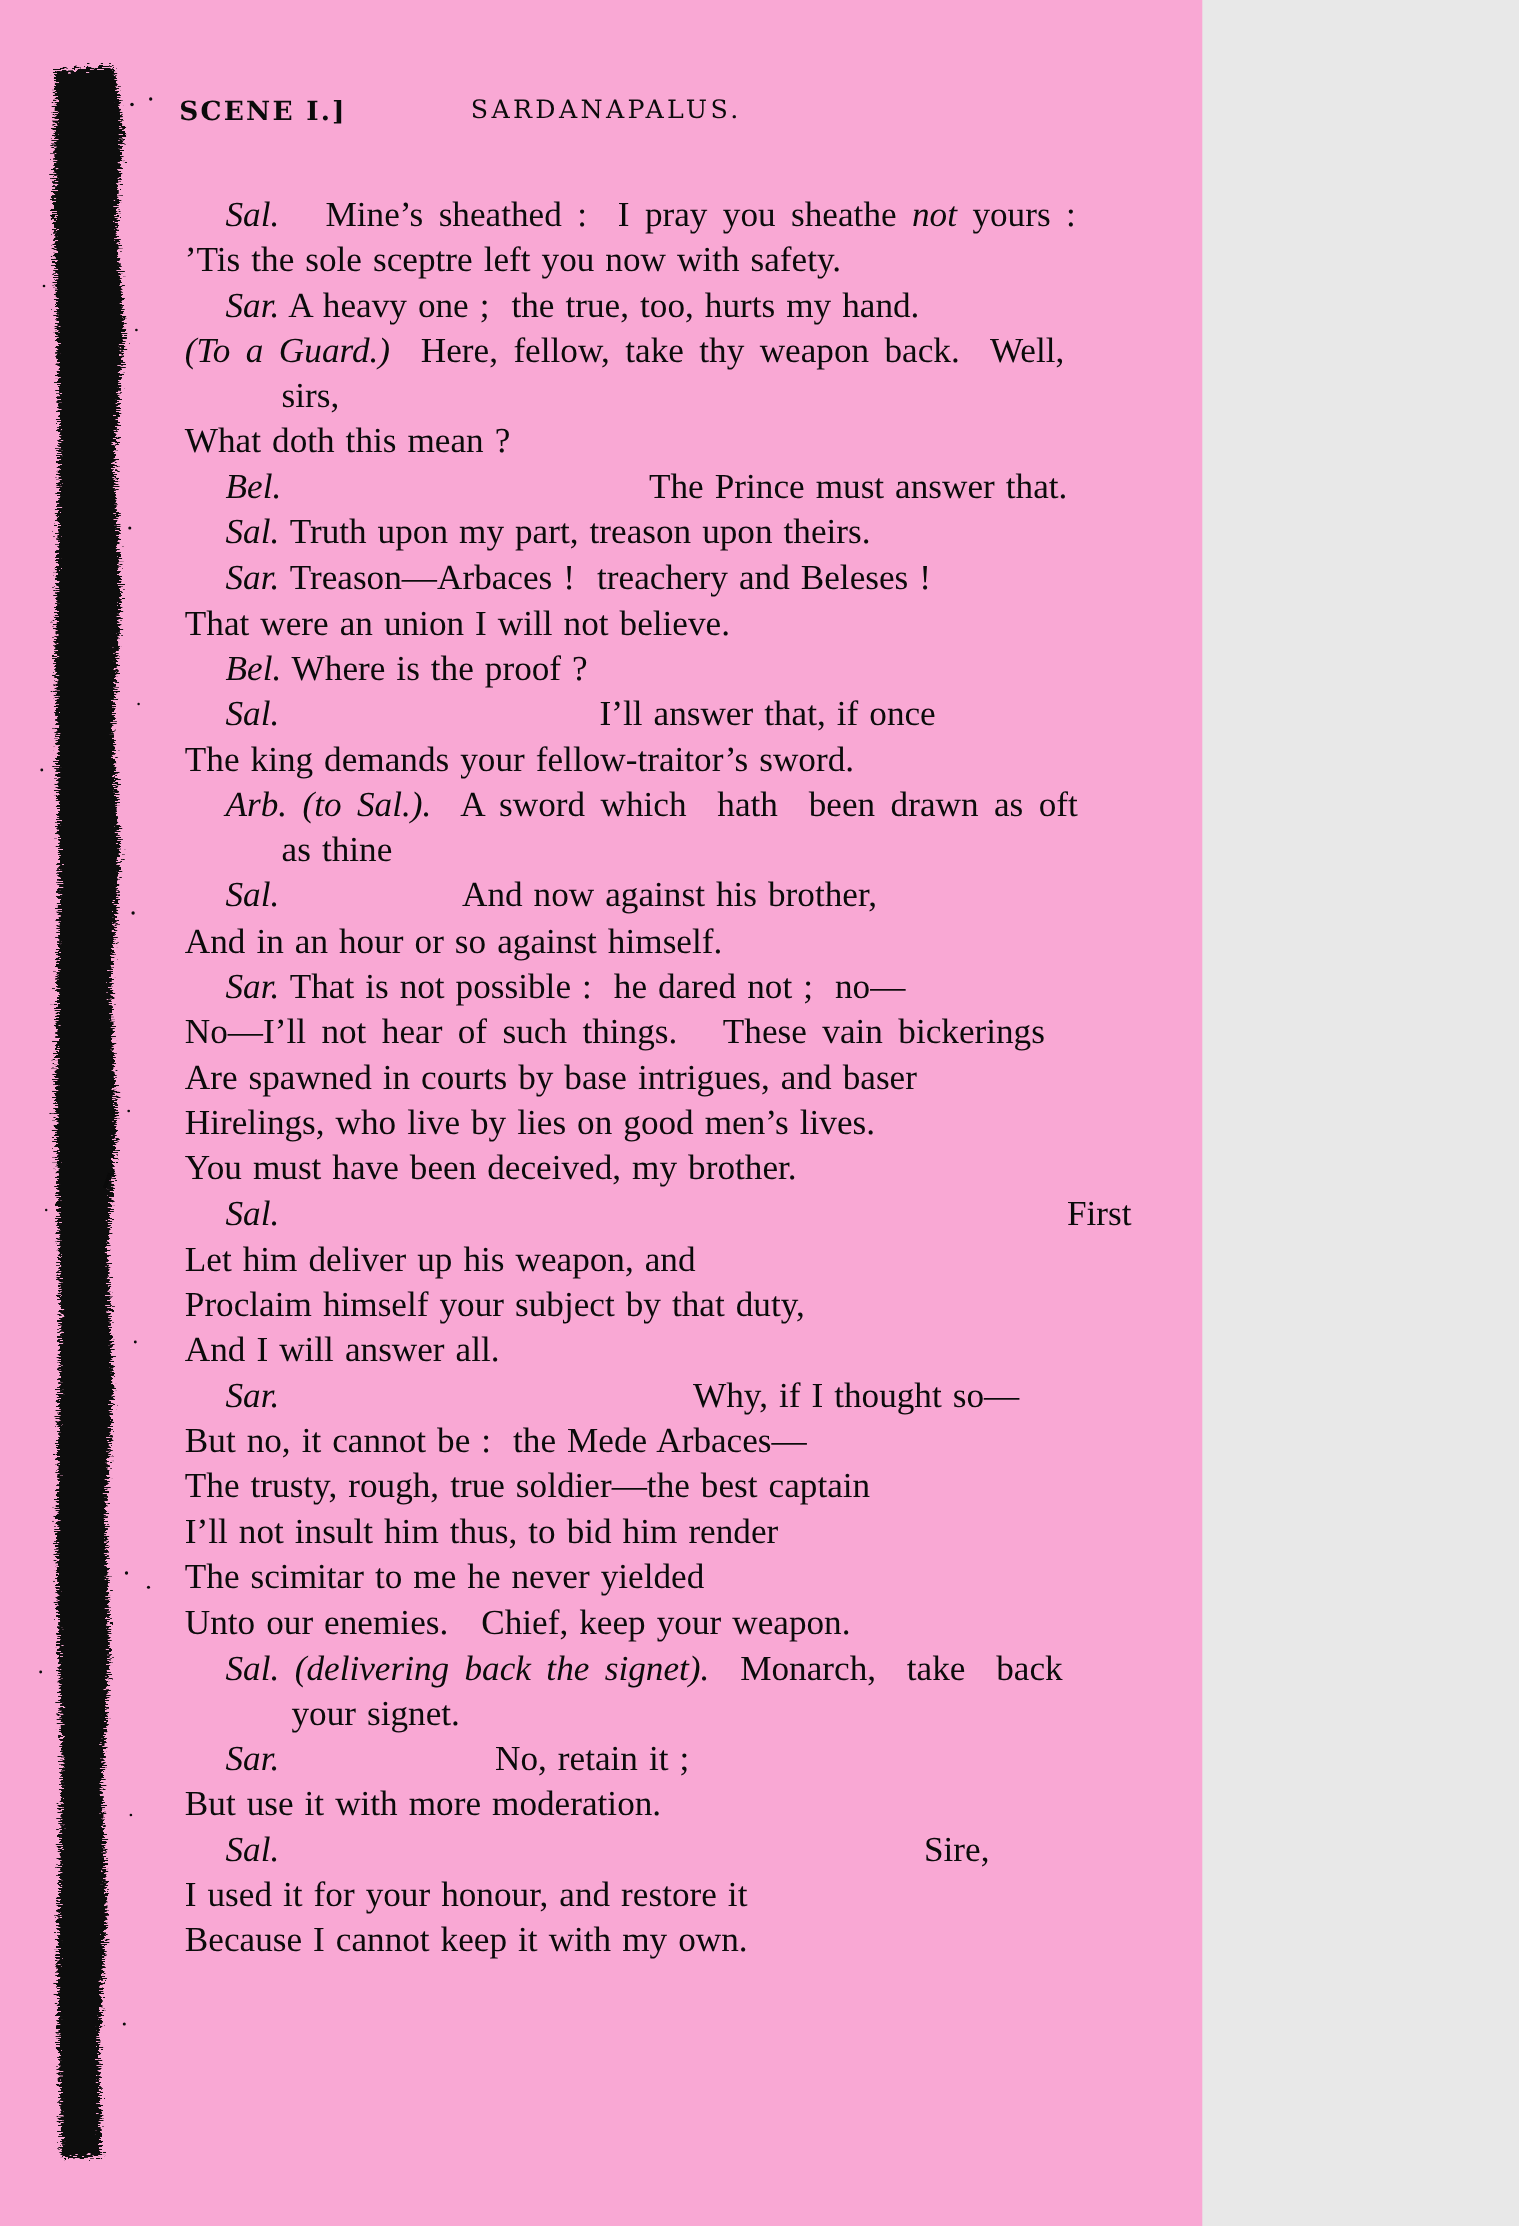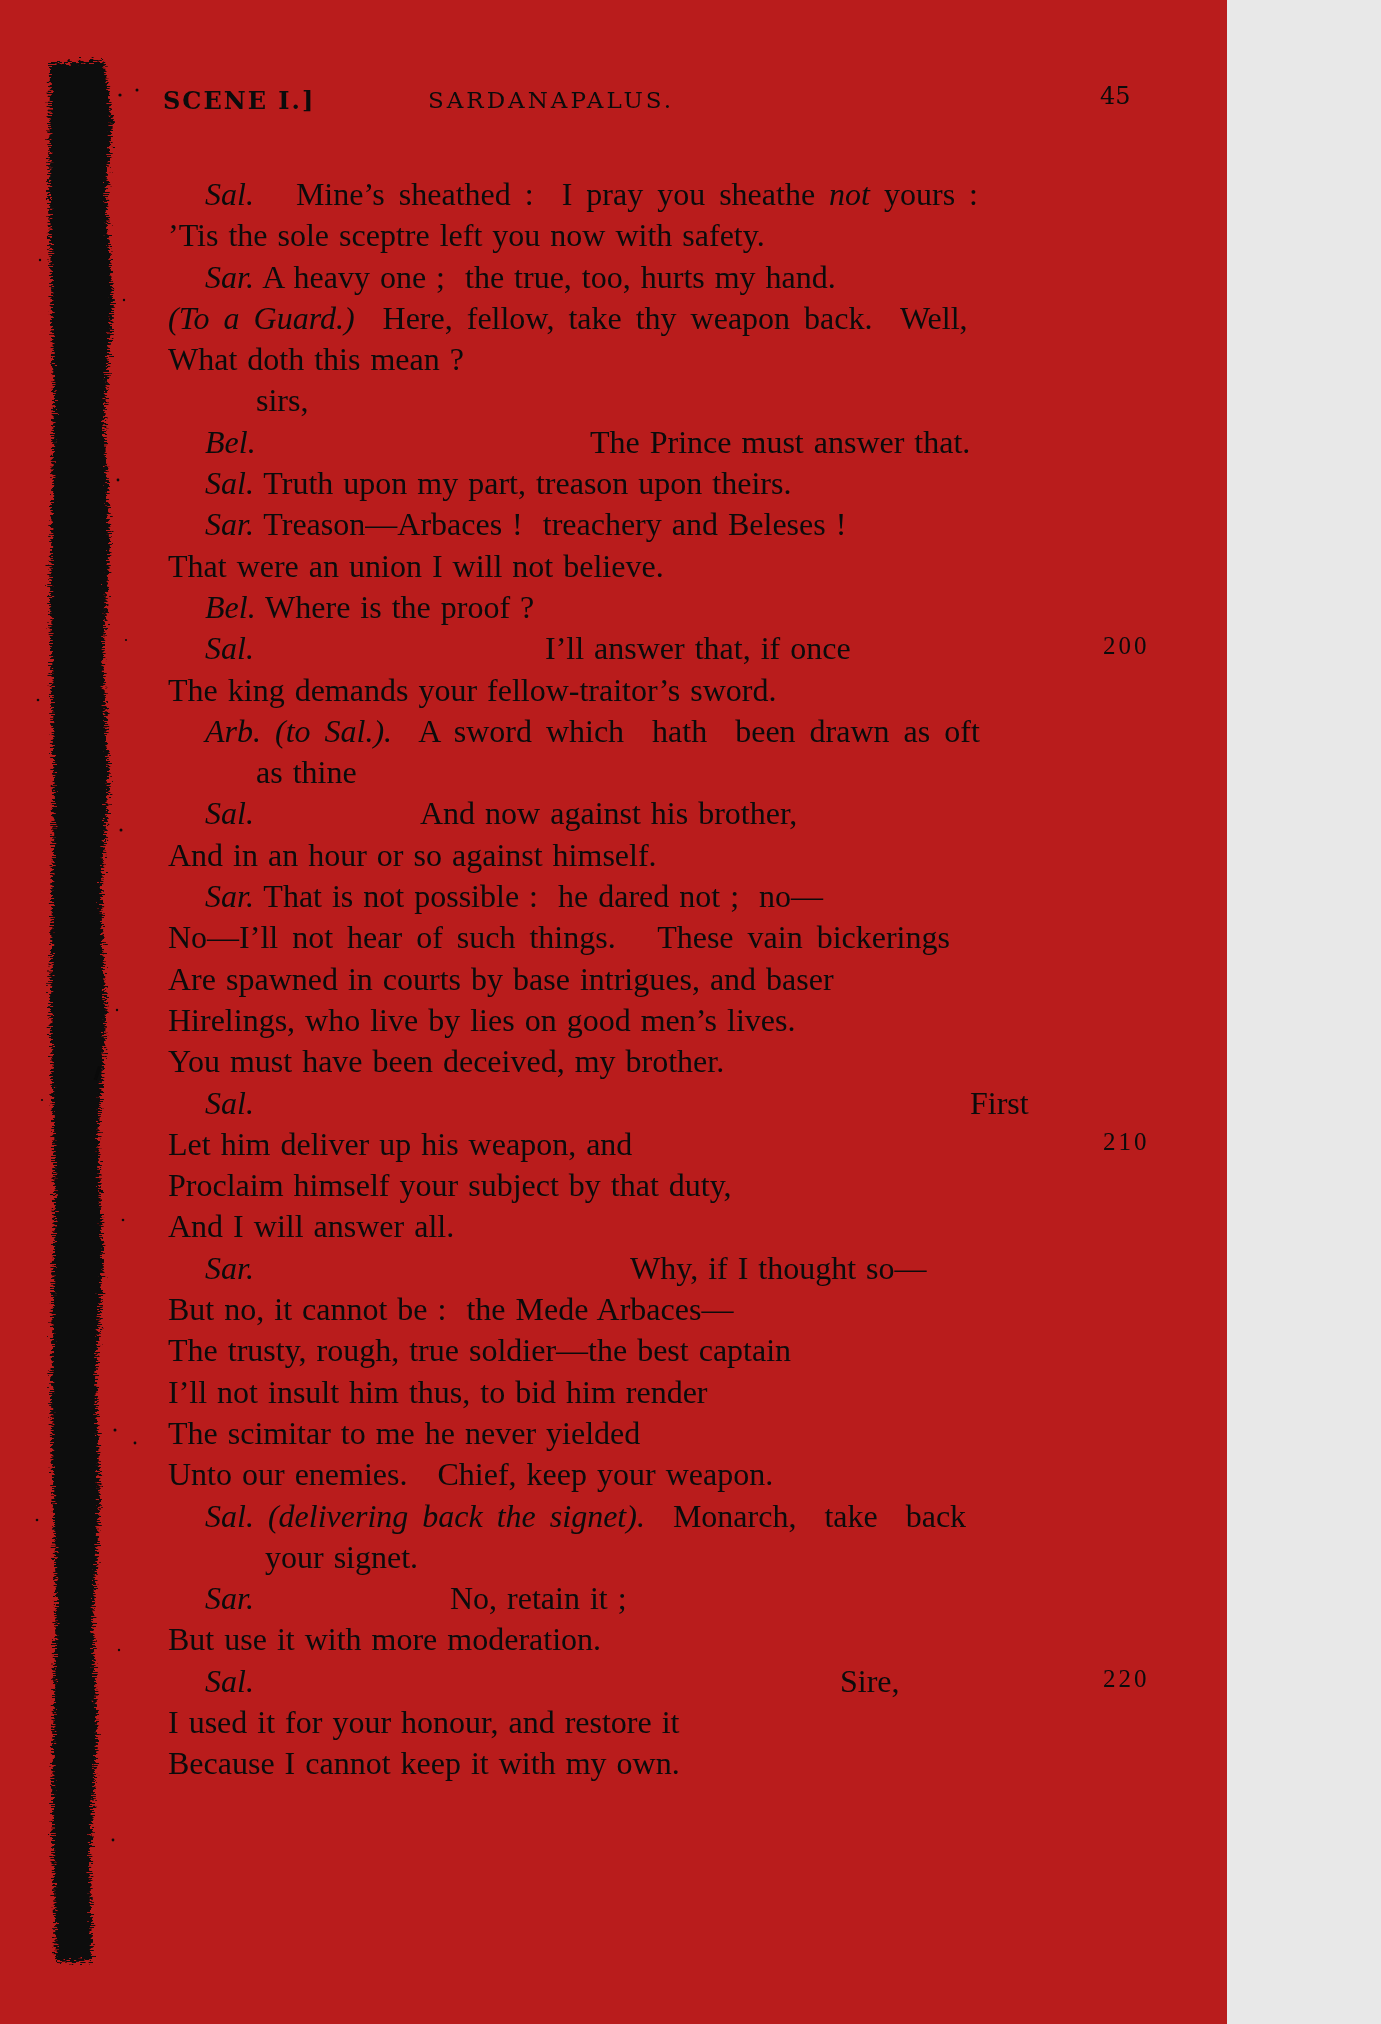--- a/index.html
+++ b/index.html
@@ -1,19 +1,19 @@
 <!DOCTYPE html>
 <html><head>
 <meta charset="utf-8">
 <style>
   html,body{margin:0;padding:0;background:#e8e8e8;}
   .page{
     position:relative;
-    width:1227px;height:2024px;
-    background:#b91c1c;
+    width:1093px;height:2024px;
+    background:#f9a8d4;
     color:#0b0b0b;
     font-family:"DejaVu Serif","Liberation Serif",serif;
     overflow:hidden;
   }
   
   .binding{position:absolute;left:0;top:0;}
 
   
   .hdr-scene{
     position:absolute;left:163px;top:86px;
@@ -93,22 +93,22 @@
 
   <div class="hdr-scene">SCENE I.]</div>
   <div class="hdr-title">SARDANAPALUS.</div>
   <div class="hdr-page">45</div>
 
   <main class="text-block" id="text-block">
       <div class="line indent-speaker wide"><span class="seg it">Sal.</span><span class="seg">   Mine’s sheathed :  I pray you sheathe </span><span class="seg it">not</span><span class="seg"> yours :</span></div>
       <div class="line"><span class="seg">’Tis the sole sceptre left you now with safety.</span></div>
       <div class="line indent-speaker"><span class="seg it">Sar.</span><span class="seg"> A heavy one ;  the true, too, hurts my hand.</span></div>
       <div class="line wide"><span class="seg it">(To a Guard.)</span><span class="seg">  Here, fellow, take thy weapon back.  Well,</span></div>
+      <div class="line indent-cont"><span class="seg">sirs,</span></div>
       <div class="line"><span class="seg">What doth this mean ?</span></div>
-      <div class="line indent-cont"><span class="seg">sirs,</span></div>
       <div class="line indent-speaker"><span class="seg it">Bel.</span><span class="seg at" style="left: 422px;">The Prince must answer that.</span></div>
       <div class="line indent-speaker"><span class="seg it">Sal.</span><span class="seg"> Truth upon my part, treason upon theirs.</span></div>
       <div class="line indent-speaker"><span class="seg it">Sar.</span><span class="seg"> Treason—Arbaces !  treachery and Beleses !</span></div>
       <div class="line"><span class="seg">That were an union I will not believe.</span></div>
       <div class="line indent-speaker"><span class="seg it">Bel.</span><span class="seg"> Where is the proof ?</span></div>
       <div class="line indent-speaker"><span class="seg it">Sal.</span><span class="seg at" style="left: 377px;">I’ll answer that, if once</span><span class="num">200</span></div>
       <div class="line"><span class="seg">The king demands your fellow-traitor’s sword.</span></div>
       <div class="line indent-speaker wide"><span class="seg it">Arb. (to Sal.).</span><span class="seg">  A sword which  hath  been drawn as oft</span></div>
       <div class="line indent-cont"><span class="seg">as thine</span></div>
       <div class="line indent-speaker"><span class="seg it">Sal.</span><span class="seg at" style="left: 252px;">And now against his brother,</span></div>

